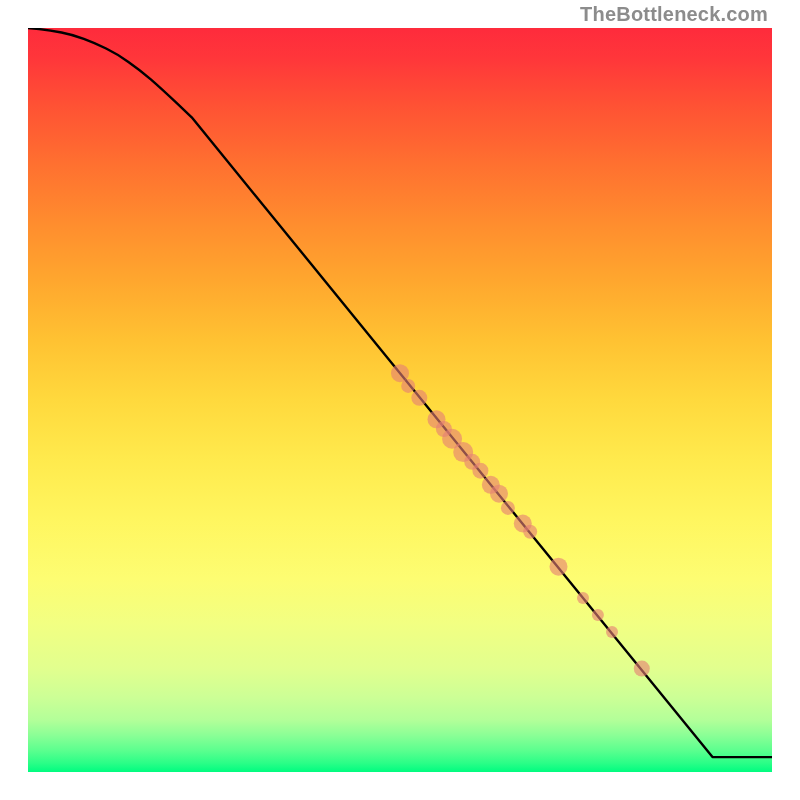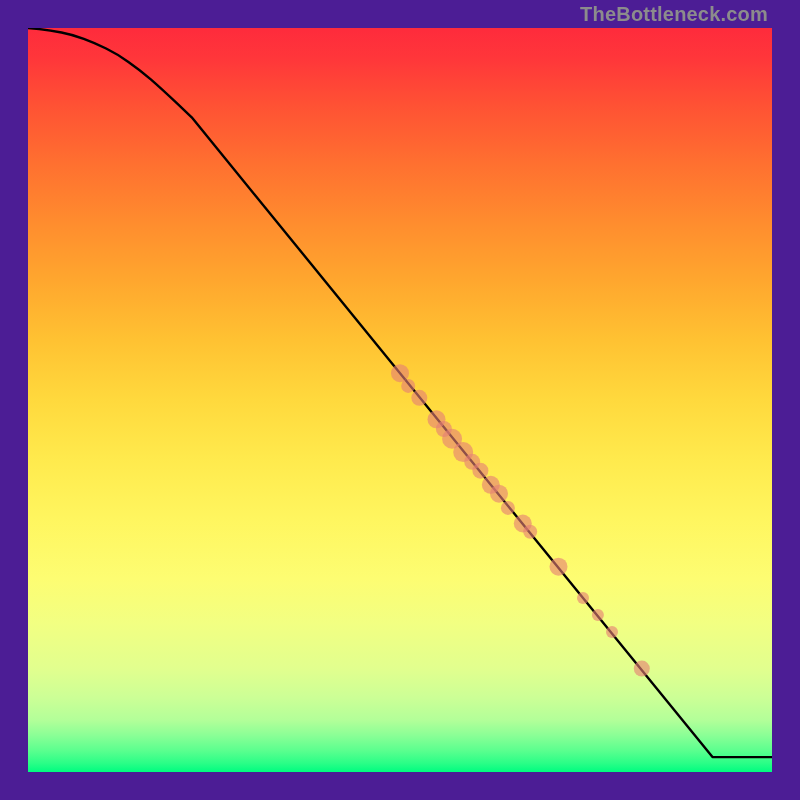--- a/index.html
+++ b/index.html
@@ -7,21 +7,21 @@
     padding: 0;
     width: 800px;
     height: 800px;
     background: #000;
     overflow: hidden;
   }
   .stage {
     position: relative;
     width: 800px;
     height: 800px;
-    background: #4c1d95;
+    background: #ffffff;
   }
   .plot {
     position: absolute;
     left: 28px;
     top: 28px;
     width: 744px;
     height: 744px;
     overflow: hidden;
   }
   .gradient {

